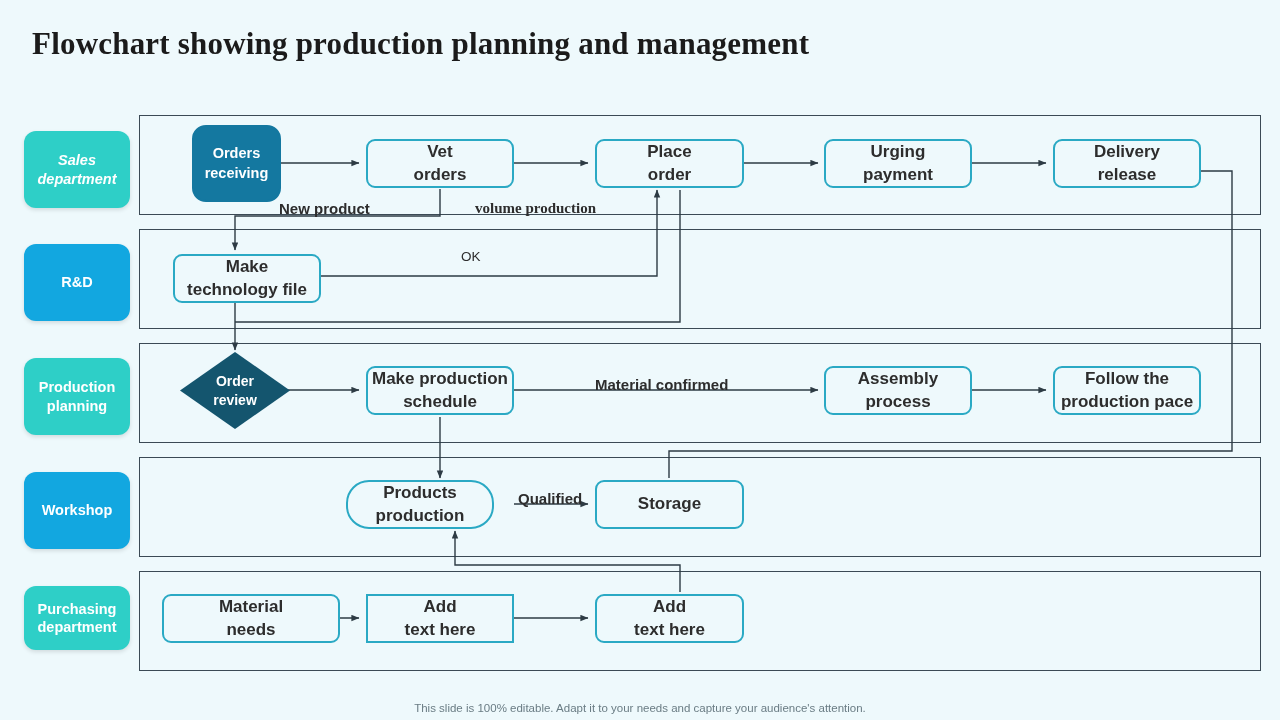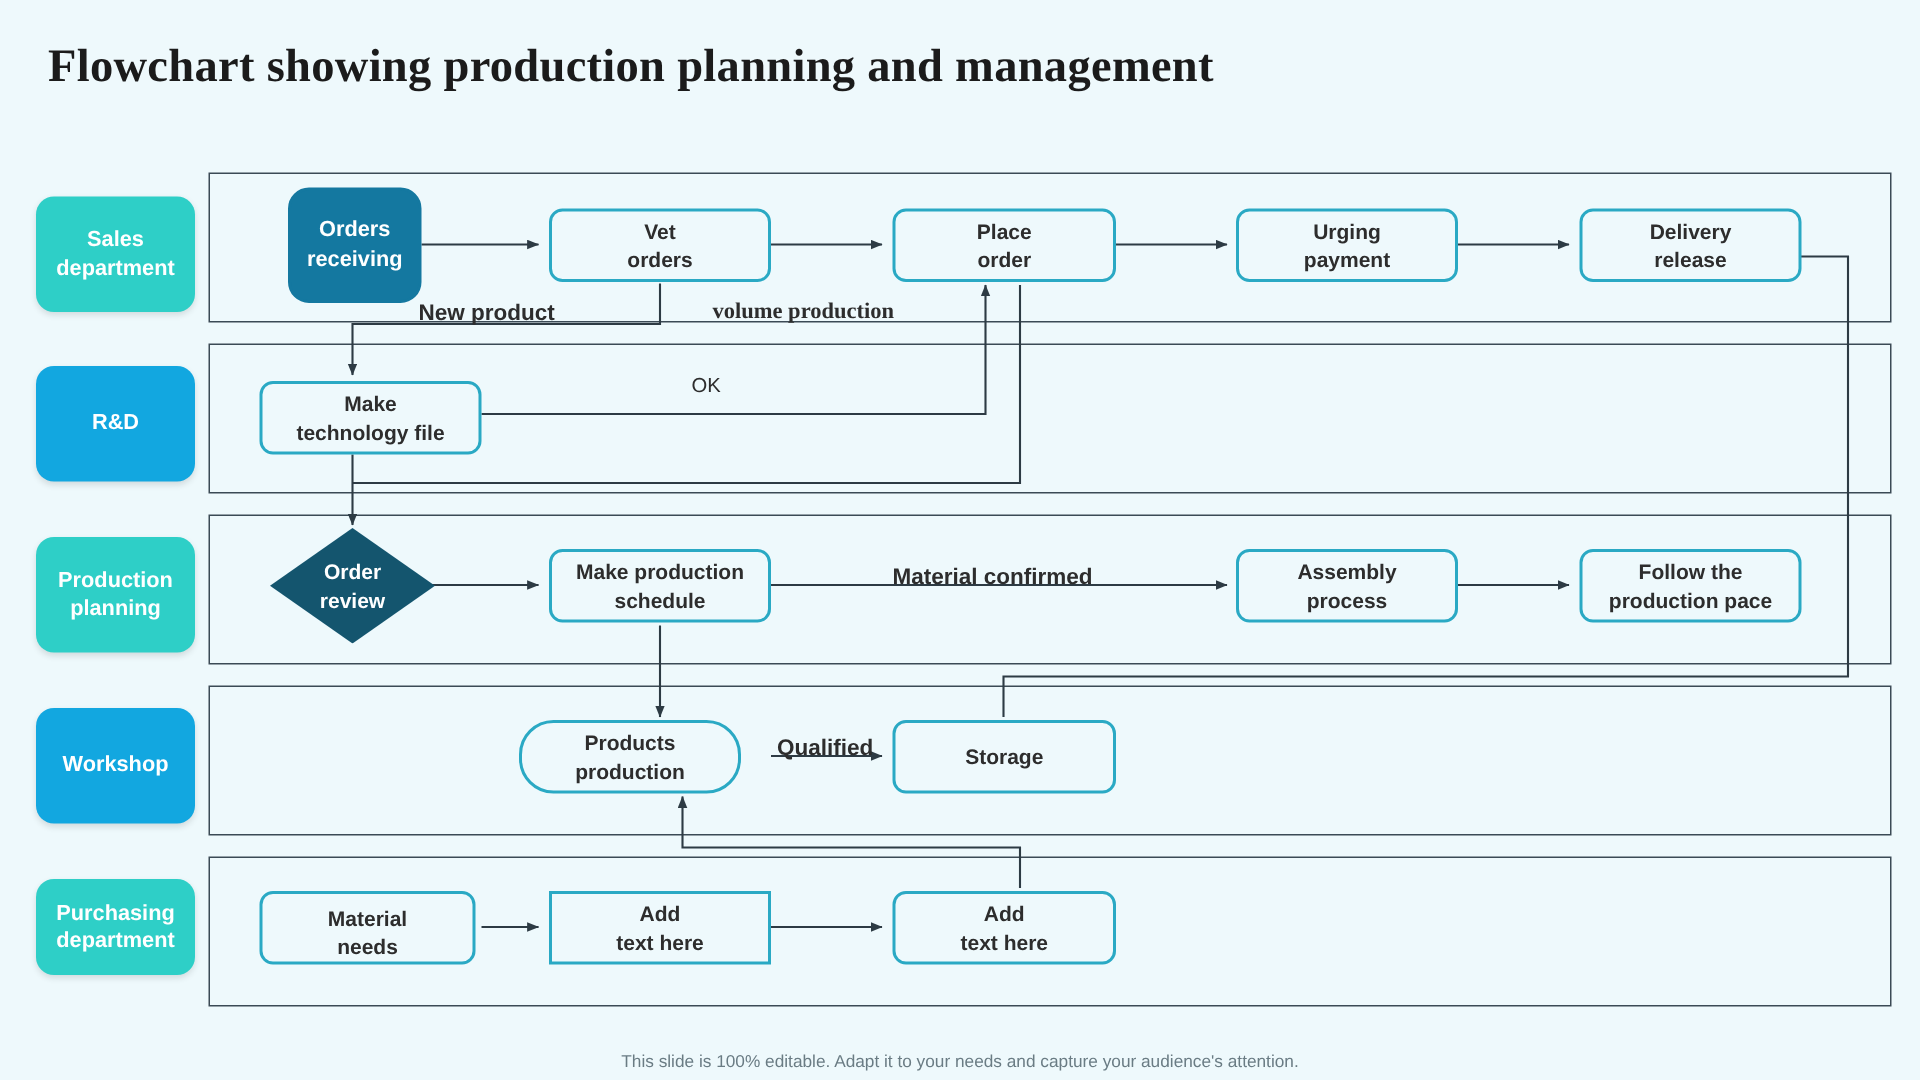--- a/index.html
+++ b/index.html
@@ -41,21 +41,21 @@
   .dept.blue{background:#12a7e0;}
 
   
   .node{
     position:absolute;box-sizing:border-box;
     border:2px solid #2aa9c4;
     border-radius:9px;
     background:#eef9fc;
     display:flex;align-items:center;justify-content:center;
     text-align:center;
-    font-weight:bold;font-size:14px;line-height:1.35;color:#2d2d2d;
+    font-weight:bold;font-size:17px;line-height:1.35;color:#2d2d2d;
   }
   .node.sharp{border-radius:0;}
   .node.filled{
     background:#1478a0;border-color:#1478a0;color:#fff;
     border-radius:14px;font-size:14.5px;
   }
 
   
   .diamond-wrap{position:absolute;}
   .diamond-wrap svg{display:block;}
@@ -88,21 +88,21 @@
 
   <div class="title">Flowchart showing production planning and management</div>
 
   <div class="lane" style="left:139px;top:115px;width:1122px;height:100px;"></div>
   <div class="lane" style="left:139px;top:229px;width:1122px;height:100px;"></div>
   <div class="lane" style="left:139px;top:343px;width:1122px;height:100px;"></div>
   <div class="lane" style="left:139px;top:457px;width:1122px;height:100px;"></div>
   <div class="lane" style="left:139px;top:571px;width:1122px;height:100px;"></div>
 
   <div class="dept teal" style="left:24px;top:131px;width:106px;height:77px;">
-    <span style="white-space:pre-line;">Sales
+    <span style="white-space:pre-line;font-style:italic;">Sales
 department</span>
   </div>
   <div class="dept blue" style="left:24px;top:244px;width:106px;height:77px;">
     <span style="white-space:pre-line;">R&amp;D</span>
   </div>
   <div class="dept teal" style="left:24px;top:358px;width:106px;height:77px;">
     <span style="white-space:pre-line;">Production
 planning</span>
   </div>
   <div class="dept blue" style="left:24px;top:472px;width:106px;height:77px;">
@@ -207,21 +207,21 @@
   </div>
 
   <div class="node" style="left:346px;top:480px;width:148px;height:49px;border-radius:23px;">
     <span style="white-space:pre-line;">Products
 production</span>
   </div>
   <div class="node" style="left:595px;top:480px;width:149px;height:49px;">
     <span style="white-space:pre-line;">Storage</span>
   </div>
 
-  <div class="node" style="left:173px;top:594px;width:144px;height:49px;align-items:flex-end;">
+  <div class="node" style="left:162px;top:594px;width:178px;height:49px;">
     <span style="white-space:pre-line;">Material
 needs</span>
   </div>
   <div class="node sharp" style="left:366px;top:594px;width:148px;height:49px;">
     <span style="white-space:pre-line;">Add
 text here</span>
   </div>
   <div class="node" style="left:595px;top:594px;width:149px;height:49px;">
     <span style="white-space:pre-line;">Add
 text here</span>

